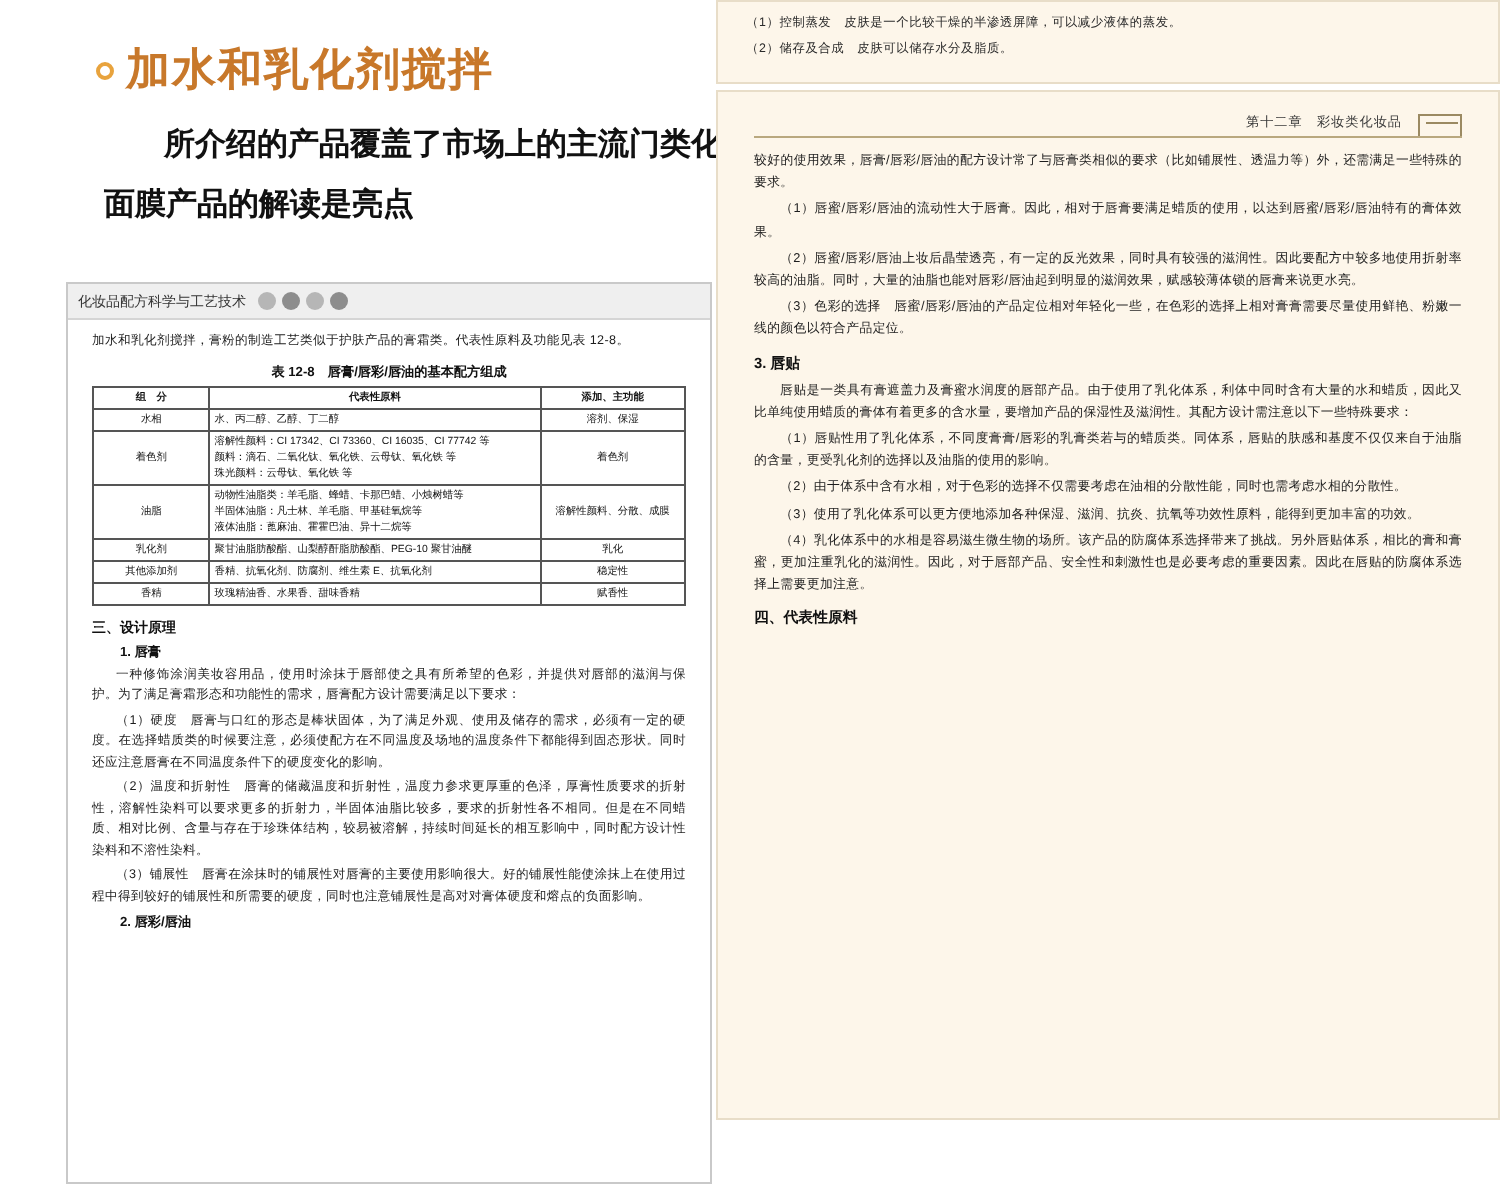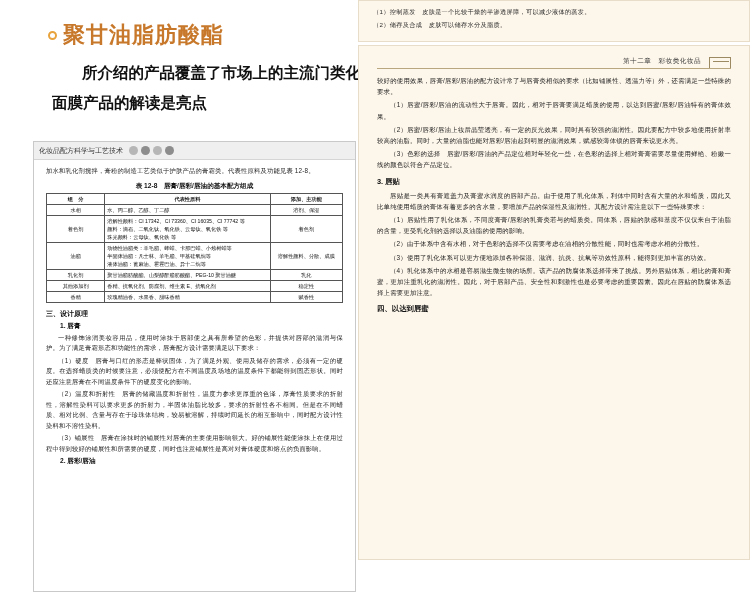--- a/index.html
+++ b/index.html
@@ -229,21 +229,21 @@
 <body>
 
 <div class="frag-top">
   <div class="line">（1）控制蒸发　皮肤是一个比较干燥的半渗透屏障，可以减少液体的蒸发。</div>
   <div class="line">（2）储存及合成　皮肤可以储存水分及脂质。</div>
 </div>
 
 <div class="heading">
   <div class="h-row">
     <span class="ring"></span>
-    <span class="h-title">聚甘油脂肪酸酯</span>
+    <span class="h-title">加水和乳化剂搅拌</span>
   </div>
 </div>
 <div class="h-sub">所介绍的产品覆盖了市场上的主流门类化妆品，对彩妆及面膜产品的解读是亮点</div>
 
 <div class="doc-left">
   <div class="toolbar">
     <span class="tb-title">化妆品配方科学与工艺技术</span>
     <span class="tb-icons">
       <span class="tb-ic light"></span>
       <span class="tb-ic"></span>
@@ -323,14 +323,14 @@
   <p class="ind">（2）唇蜜/唇彩/唇油上妆后晶莹透亮，有一定的反光效果，同时具有较强的滋润性。因此要配方中较多地使用折射率较高的油脂。同时，大量的油脂也能对唇彩/唇油起到明显的滋润效果，赋感较薄体锁的唇膏来说更水亮。</p>
   <p class="ind">（3）色彩的选择　唇蜜/唇彩/唇油的产品定位相对年轻化一些，在色彩的选择上相对膏膏需要尽量使用鲜艳、粉嫩一线的颜色以符合产品定位。</p>
 
   <div class="sec-h2">3. 唇贴</div>
   <p class="ind">唇贴是一类具有膏遮盖力及膏蜜水润度的唇部产品。由于使用了乳化体系，利体中同时含有大量的水和蜡质，因此又比单纯使用蜡质的膏体有着更多的含水量，要增加产品的保湿性及滋润性。其配方设计需注意以下一些特殊要求：</p>
   <p class="ind">（1）唇贴性用了乳化体系，不同度膏膏/唇彩的乳膏类若与的蜡质类。同体系，唇贴的肤感和基度不仅仅来自于油脂的含量，更受乳化剂的选择以及油脂的使用的影响。</p>
   <p class="ind">（2）由于体系中含有水相，对于色彩的选择不仅需要考虑在油相的分散性能，同时也需考虑水相的分散性。</p>
   <p class="ind">（3）使用了乳化体系可以更方便地添加各种保湿、滋润、抗炎、抗氧等功效性原料，能得到更加丰富的功效。</p>
   <p class="ind">（4）乳化体系中的水相是容易滋生微生物的场所。该产品的防腐体系选择带来了挑战。另外唇贴体系，相比的膏和膏蜜，更加注重乳化的滋润性。因此，对于唇部产品、安全性和刺激性也是必要考虑的重要因素。因此在唇贴的防腐体系选择上需要更加注意。</p>
 
-  <div class="sec-h2">四、以达到唇蜜</div>
+  <div class="sec-h2">四、代表性原料</div>
 </div>
 
 </body></html>

